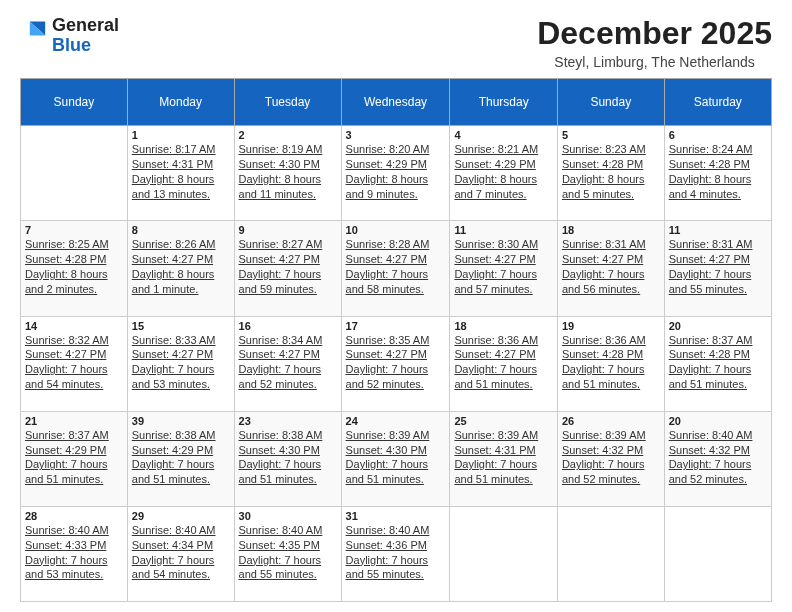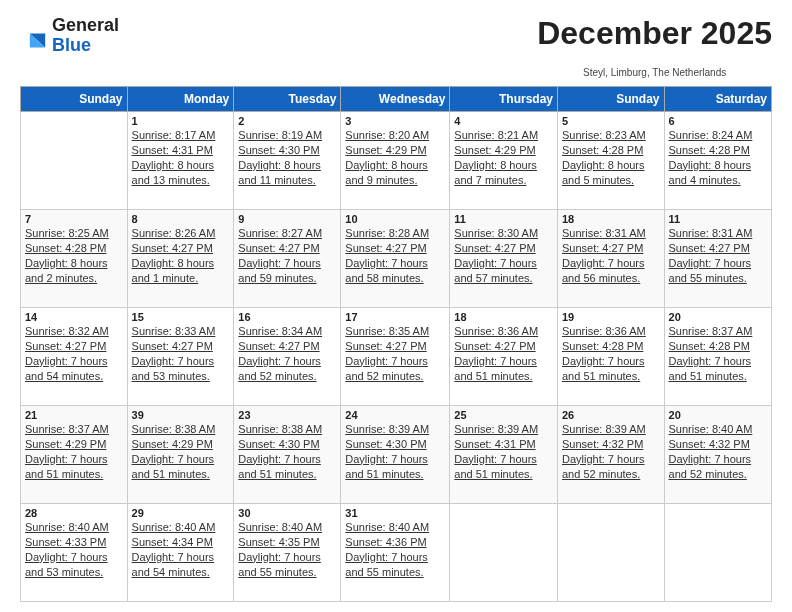--- a/index.html
+++ b/index.html
@@ -18,21 +18,21 @@
       flex-direction: column;
     }
     .header {
       display: flex;
       justify-content: space-between;
       align-items: flex-start;
       margin-bottom: 8px;
     }
     .logo {
       display: flex;
-      align-items: flex-end;
+      align-items: flex-start;
       gap: 4px;
     }
     .logo-text {
       font-size: 18px;
       font-weight: bold;
       line-height: 1.1;
     }
     .logo-text .general { color: #222; }
     .logo-text .blue { color: #1565c0; }
     .logo-icon {
@@ -42,36 +42,36 @@
     .title-block {
       text-align: center;
     }
     .month-title {
       font-size: 32px;
       font-weight: bold;
       color: #222;
       line-height: 1.1;
     }
     .subtitle {
-      font-size: 10px;
+      font-size: 14px;
       color: #444;
-      margin-top: 16px;
+      margin-top: 3px;
     }
     .calendar {
       width: 100%;
       border-collapse: collapse;
       flex: 1;
     }
     .calendar thead th {
       background-color: #1565c0;
       color: #fff;
       font-size: 12px;
-      font-weight: bold;
-      padding: 5px 4px;
-      text-align: right;
+      font-weight: normal;
+      padding: 16px 4px;
+      text-align: center;
       border: 1px solid #aaa;
     }
     .calendar tbody td {
       border: 1px solid #ccc;
       vertical-align: top;
       padding: 3px 4px;
       width: 113px;
       font-size: 9.5px;
       color: #333;
       background: #fff;

